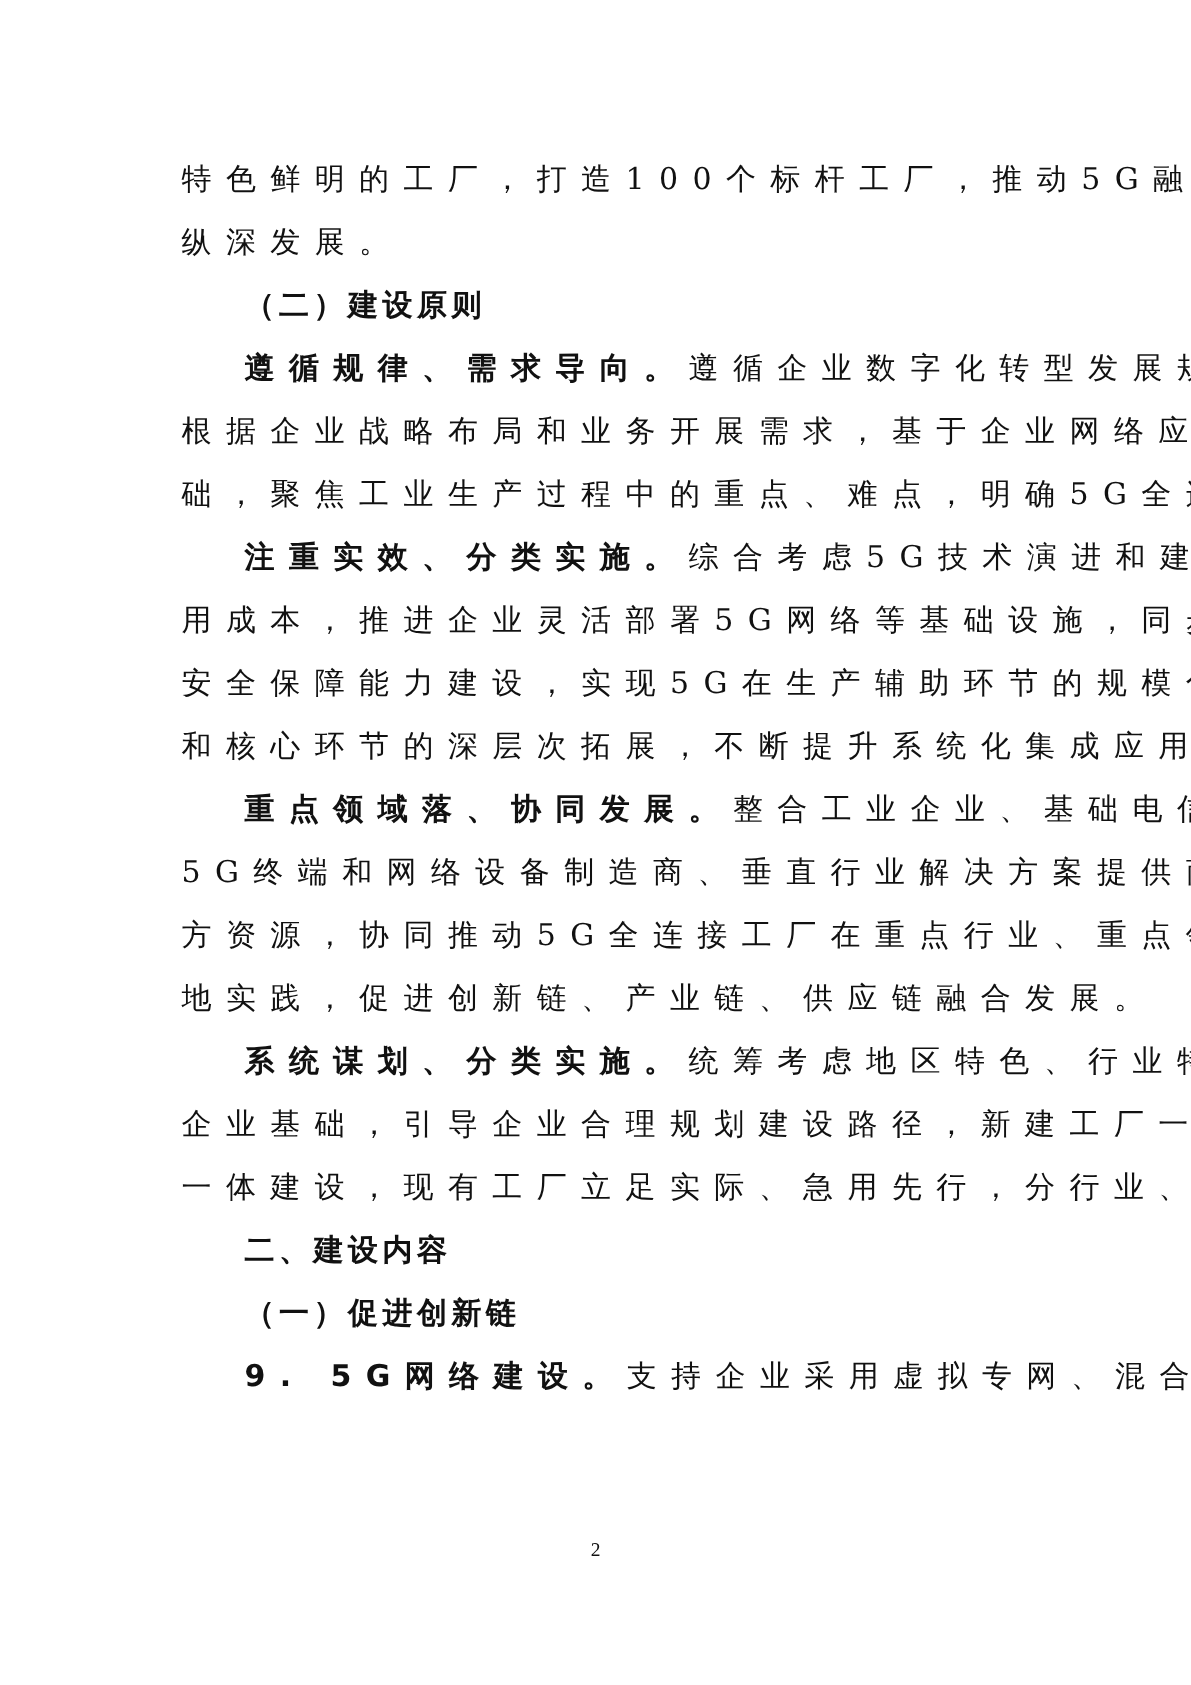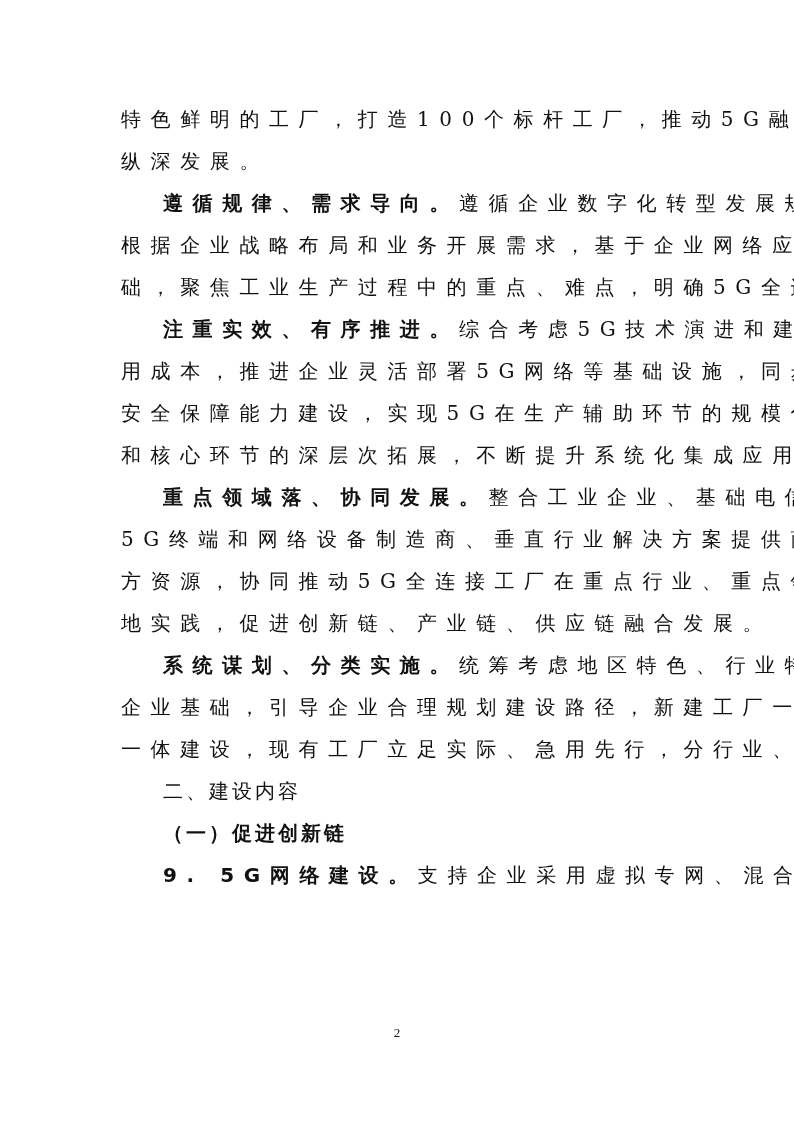--- a/index.html
+++ b/index.html
@@ -29,21 +29,21 @@
       letter-spacing: 9.6px;
     }
     .indent1 { padding-left: 42px; }
     .indent-h { padding-left: 42px; }
     .bold {
       font-weight: bold;
       font-family: "DejaVu Sans", "Liberation Sans", sans-serif;
     }
     .heading-plain {
       font-family: "DejaVu Sans", "Liberation Sans", sans-serif;
-      font-weight: normal;
+      font-weight: bold;
       letter-spacing: 3px;
     }
     .heading-bold {
       font-family: "DejaVu Sans", "Liberation Sans", sans-serif;
       font-weight: bold;
       letter-spacing: 3px;
     }
     .page-number {
       position: absolute;
       left: 0;
@@ -55,26 +55,27 @@
       color: #111111;
     }
   </style>
 </head>
 <body>
 
 <div class="page">
   <div class="line">特色鲜明的工厂，打造100个标杆工厂，推动5G融合应用</div>
   <div class="line">纵深发展。</div>
 
+  <div class="line indent-h heading-bold">（二）建设原则</div>
 
   <div class="line indent1"><span class="bold">遵循规律、需求导向。</span><span>遵循企业数字化转型发展规律，</span></div>
   <div class="line">根据企业战略布局和业务开展需求，基于企业网络应用基</div>
   <div class="line">础，聚焦工业生产过程中的重点、难点，明确5G全连接工</div>
 
-  <div class="line indent1"><span class="bold">注重实效、有序推进。</span><span>综合考虑5G技术演进和建设使</span></div>
+  <div class="line indent1"><span class="bold">注重实效、分类实施。</span><span>综合考虑5G技术演进和建设使</span></div>
   <div class="line">用成本，推进企业灵活部署5G网络等基础设施，同步推进</div>
   <div class="line">安全保障能力建设，实现5G在生产辅助环节的规模化部署</div>
   <div class="line">和核心环节的深层次拓展，不断提升系统化集成应用水平。</div>
 
   <div class="line indent1"><span class="bold">重点领域落、协同发展。</span><span>整合工业企业、基础电信企业、</span></div>
   <div class="line">5G终端和网络设备制造商、垂直行业解决方案提供商等各</div>
   <div class="line">方资源，协同推动5G全连接工厂在重点行业、重点领域落</div>
   <div class="line">地实践，促进创新链、产业链、供应链融合发展。</div>
 
   <div class="line indent1"><span class="bold">系统谋划、分类实施。</span><span>统筹考虑地区特色、行业特征、</span></div>

